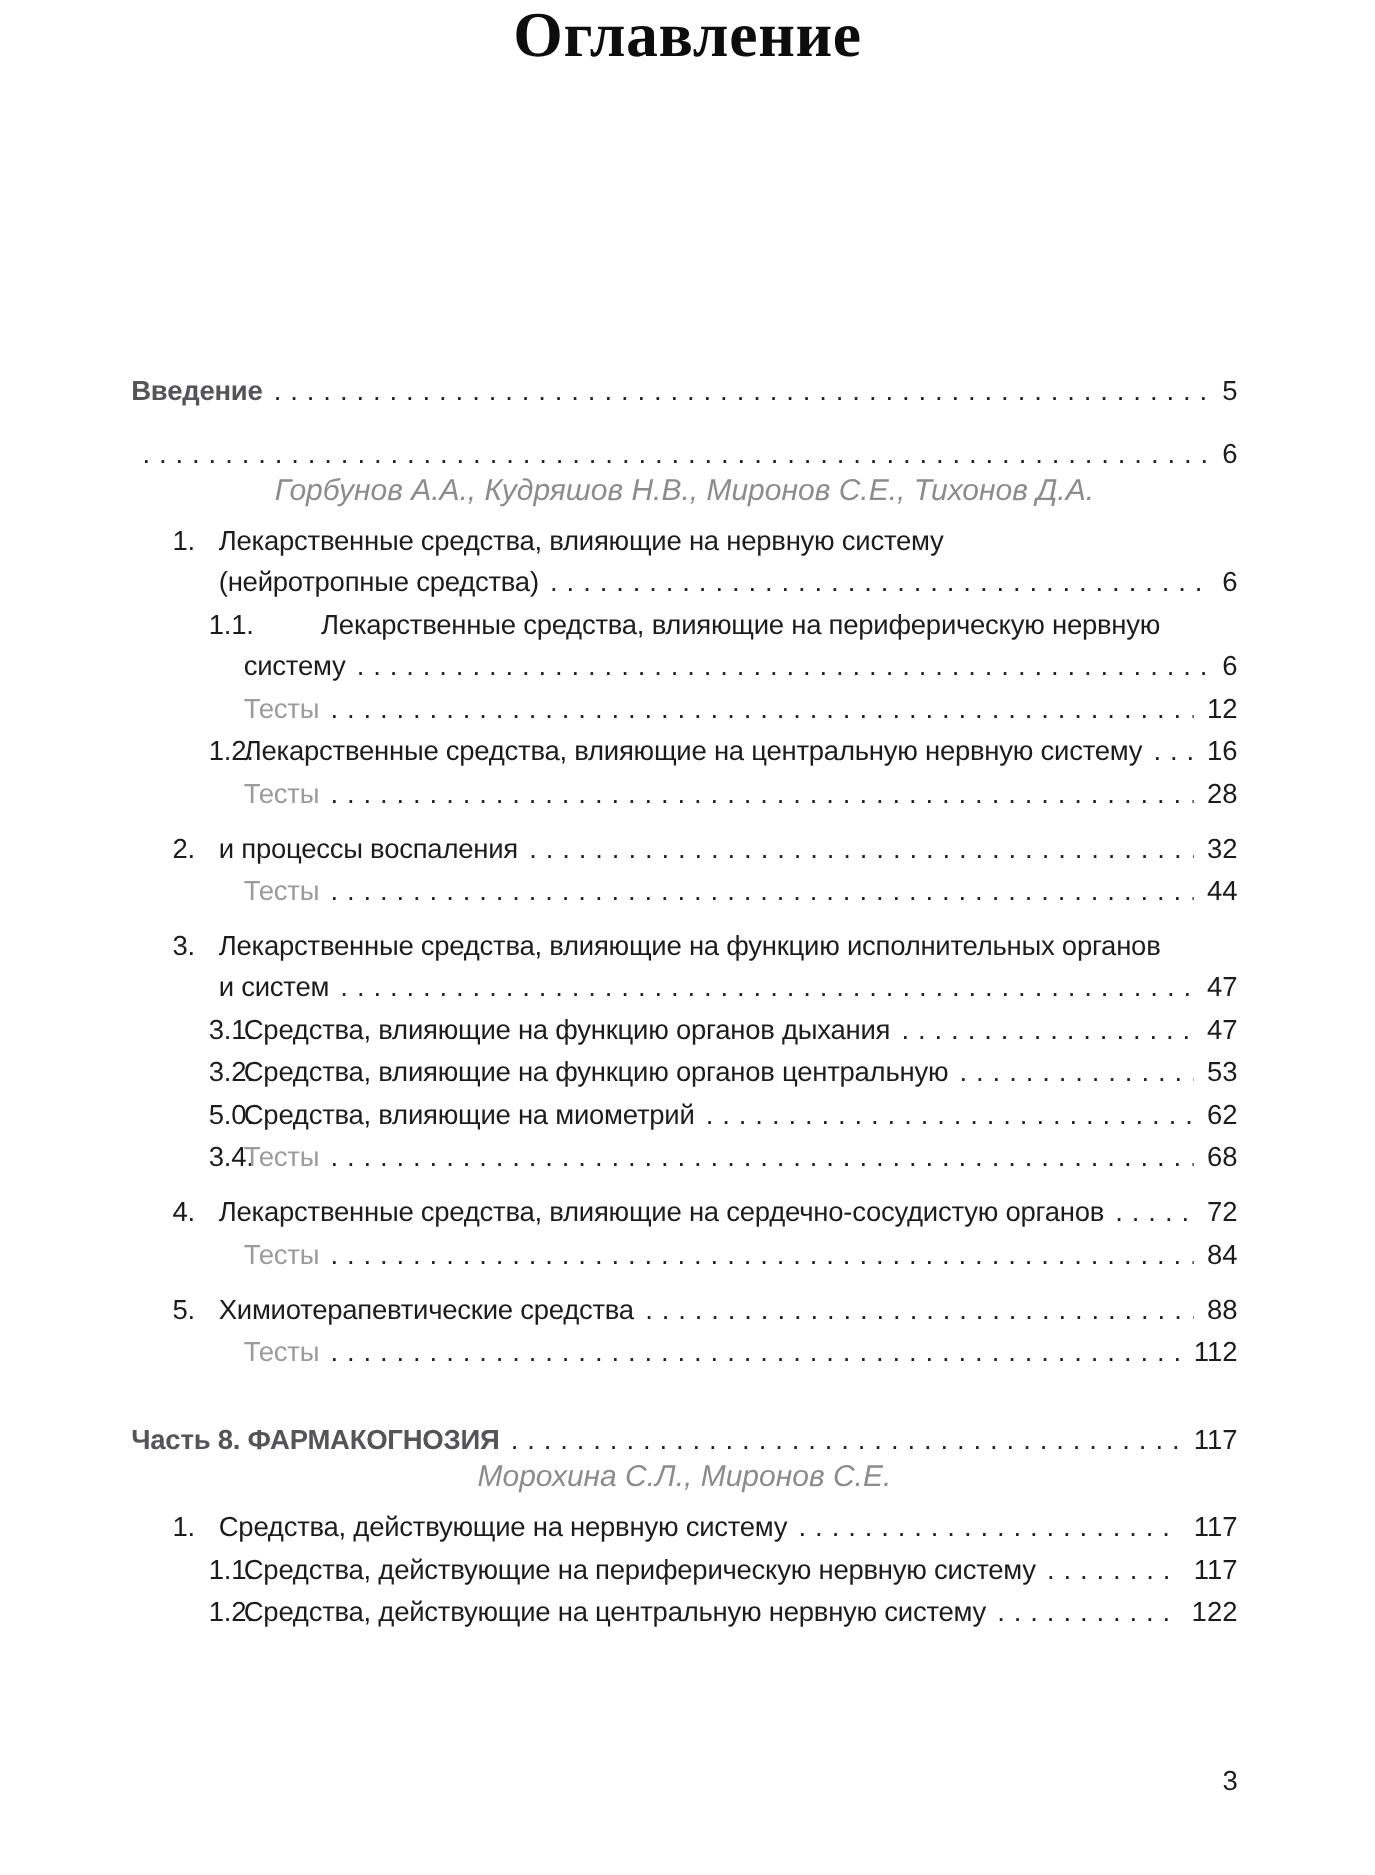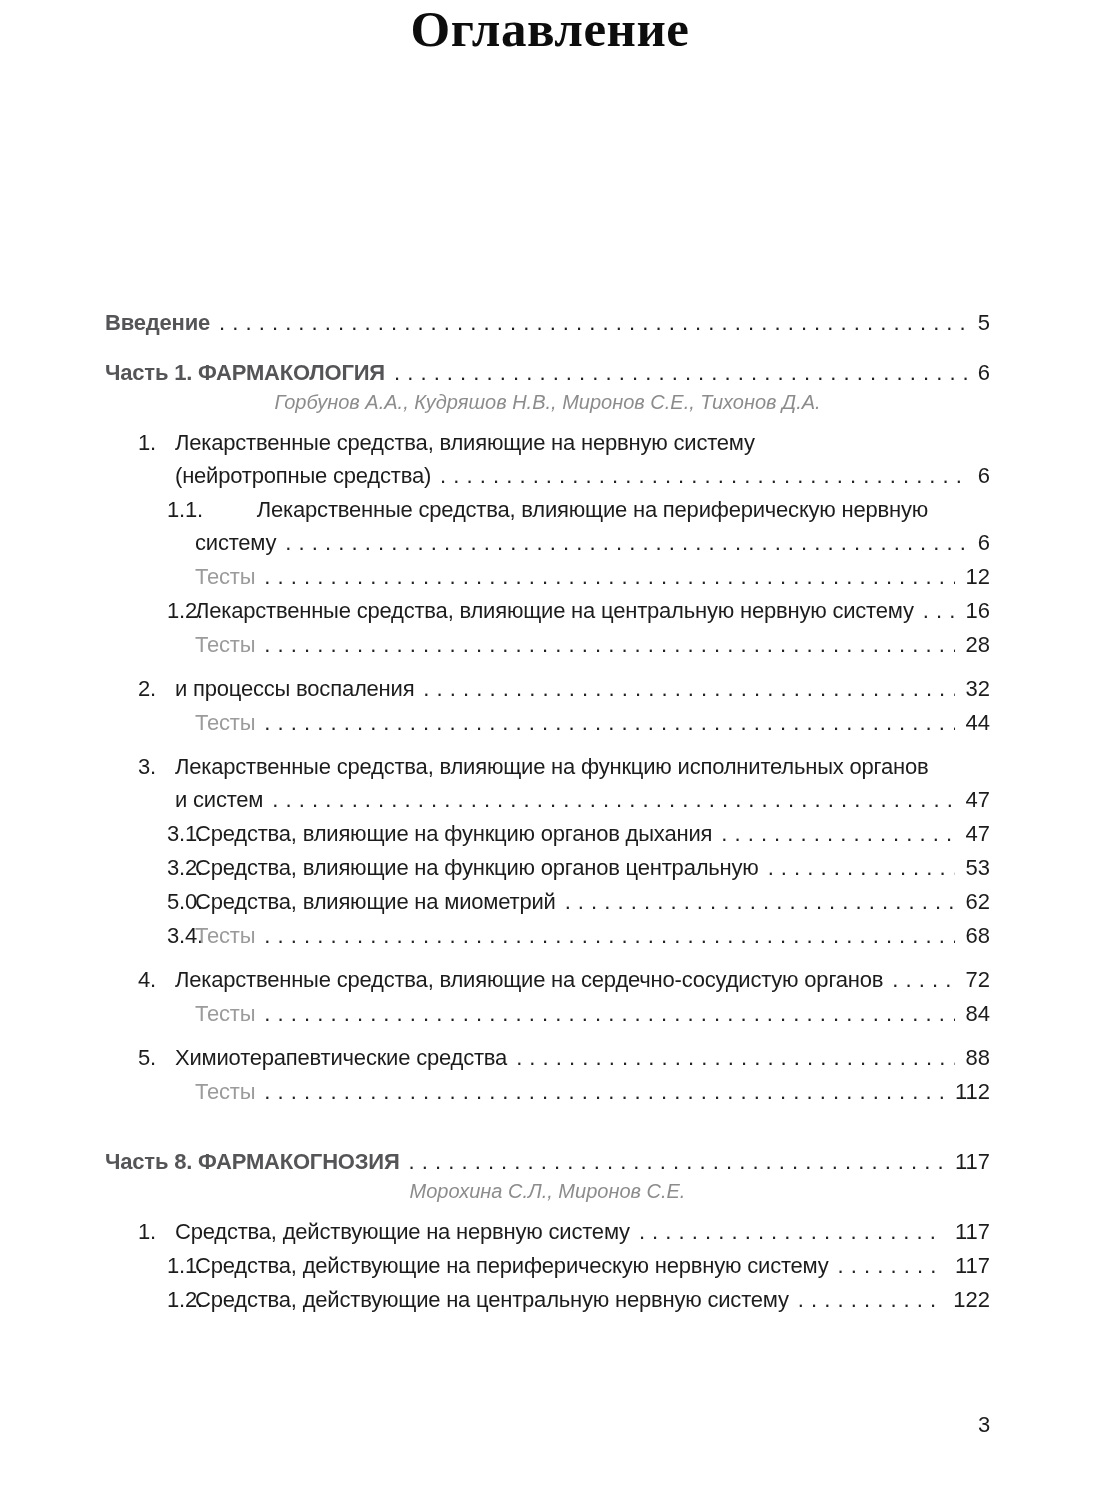--- a/index.html
+++ b/index.html
@@ -22,21 +22,21 @@
     text-align: center;
     font-family: "Liberation Serif", "DejaVu Serif", serif;
     font-weight: 700;
     font-size: 51px;
     color: #0d0d0d;
     letter-spacing: 0.5px;
   }
   .toc {
     position: absolute;
     left: 105px;
-    top: 305px;
+    top: 295px;
     width: 885px;
   }
   .entry {
     position: relative;
     line-height: 33px;
     margin-top: 1px;
   }
   .entry.item1 { padding-left: 70px; margin-top: 11px; }
   .entry.item2 { padding-left: 90px; text-align: center; }
   .entry.tests { padding-left: 90px; }
@@ -79,21 +79,21 @@
     letter-spacing: 0;
   }
   .part .txt, .chapter .txt {
     font-weight: 700;
     color: #555558;
   }
   .tests .txt { color: #9b9b9b; }
   .authors {
     text-align: center;
     font-style: italic;
-    font-size: 20px;
+    font-size: 24px;
     color: #8c8c8c;
     line-height: 31px;
     margin-top: -2px;
     letter-spacing: 0;
   }
   .folio {
     position: absolute;
     top: 1412px;
     right: 110px;
     line-height: 26px;
@@ -109,21 +109,20 @@
 <div class="toc">
     <div class="entry chapter">
       <div class="line lastline">
         <span class="txt">Введение</span>
         <span class="leader"></span>
         <span class="pg">5</span>
       </div>
     </div>
     <div class="entry part">
       <div class="line lastline">
-        <span class="txt">Часть 1. ФАРМАКОЛОГИЯ</span>
         <span class="leader"></span>
         <span class="pg">6</span>
       </div>
       <div class="authors">Горбунов А.А., Кудряшов Н.В., Миронов С.Е., Тихонов Д.А.</div>
     </div>
     <div class="entry item1">
       <span class="num">1.</span>
       <div class="line"><span class="txt">Лекарственные средства, влияющие на нервную систему</span></div>
       <div class="line lastline">
         <span class="txt">(нейротропные средства)</span>

